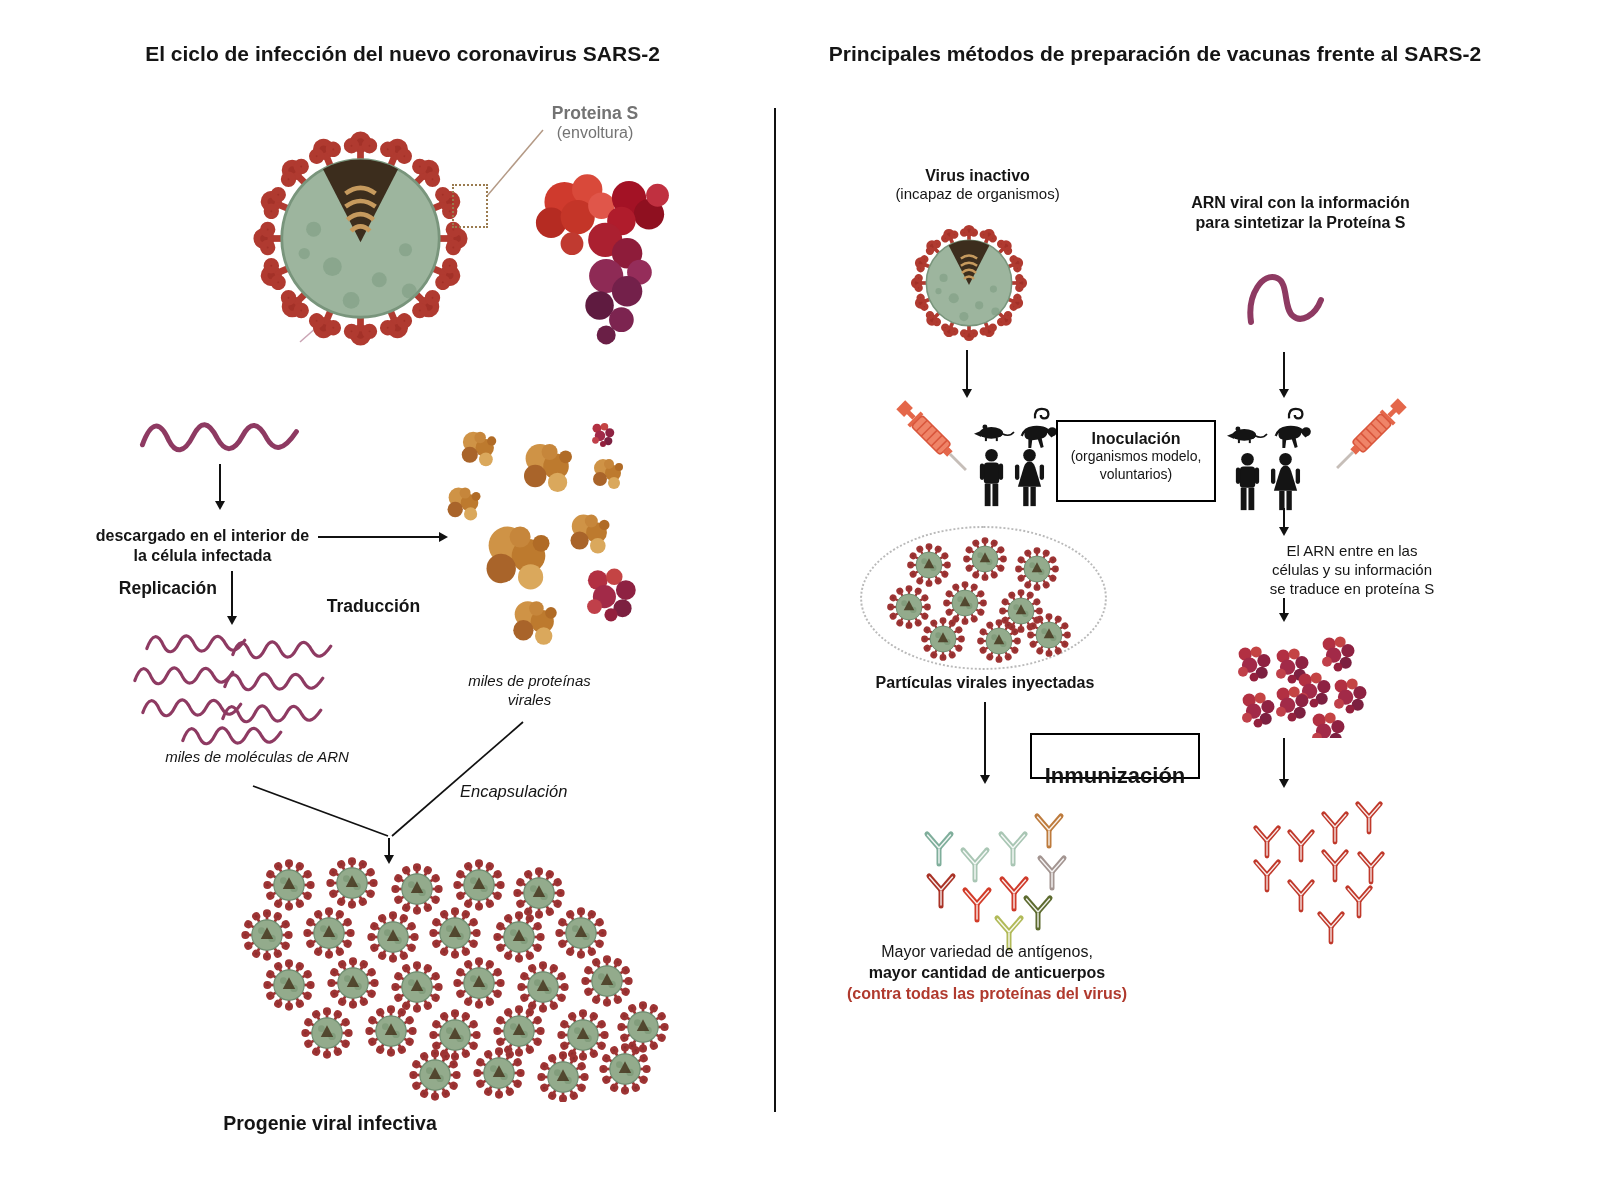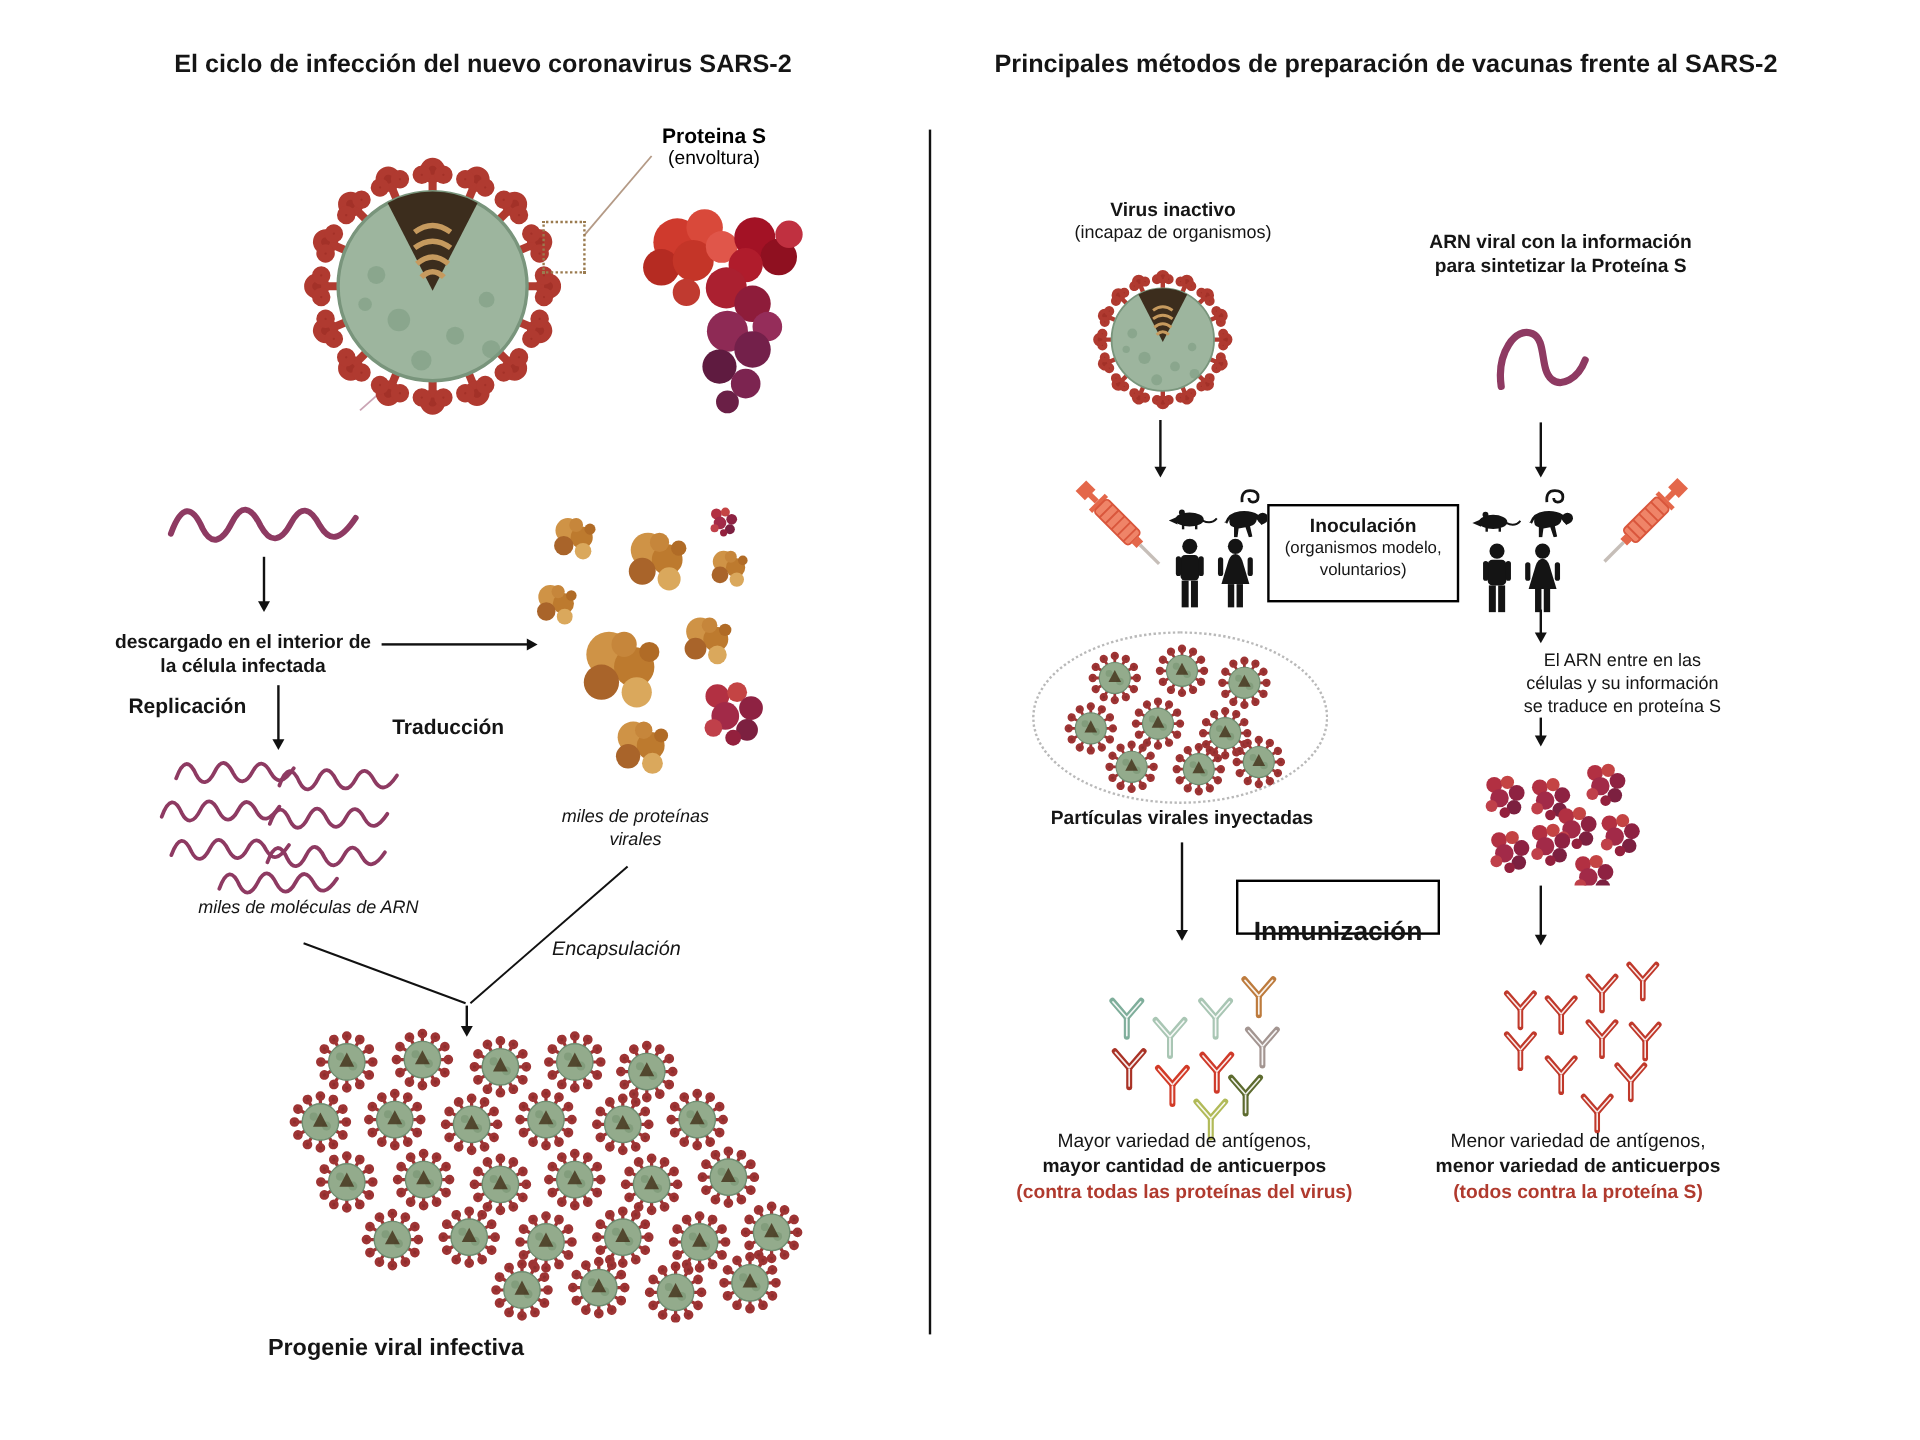--- a/index.html
+++ b/index.html
@@ -9,21 +9,21 @@
   .ctr{text-align:center;}
   .bold{font-weight:bold;}
   .ital{font-style:italic;}
   .pre{white-space:pre-line;line-height:1.25;text-align:center;}
   .title{font-size:21px;font-weight:bold;}
   .lbl16{font-size:16px;}
   .lbl15{font-size:15px;}
   .lbl17{font-size:17.5px;}
   .sub13{font-size:13.5px;}
   .red-line{color:#b03a2e;}
-  .ps-col{color:#000000;}
+  .ps-col{color:#737373;}
   .gen-col{color:#9e2f63;}
   
   .arrow{position:absolute;background:#111;}
   .av{width:2px;}
   .av::after{content:"";position:absolute;left:-4.5px;bottom:-9px;
              border:5.5px solid transparent;border-top:9px solid #111;}
   .ah{height:2px;}
   .ah::after{content:"";position:absolute;top:-4.5px;right:-9px;
              border:5.5px solid transparent;border-left:9px solid #111;}
   .divider{position:absolute;left:774px;top:108px;width:2px;height:1004px;background:#111;}
@@ -357,21 +357,21 @@
   </svg>
 
   <div class="arrow av" style="left:219px;top:464px;height:42px;"></div>
 
   <div class="abs ctr bold lbl16 pre" style="left:70px;top:526px;width:265px;">descargado en el interior de
 la célula infectada</div>
 
   <div class="arrow ah" style="left:318px;top:536px;width:126px;"></div>
   <div class="abs ctr bold lbl17" style="left:316px;top:548px;width:115px;margin-top:48px;">Traducción</div>
 
-  <div class="abs bold lbl17" style="left:107px;top:578px;width:125px;text-align:left;">Replicación</div>
+  <div class="abs bold lbl17" style="left:92px;top:578px;width:125px;text-align:right;">Replicación</div>
   <div class="arrow av" style="left:231px;top:571px;height:50px;"></div>
 
   <svg class="abs" style="left:132px;top:626px;color:#8e3a62;" width="215" height="124">
     <use href="#sym-squiggle" x="12" y="4" width="105" height="26"></use>
     <use href="#sym-squiggle" x="98" y="10" width="105" height="26"></use>
     <use href="#sym-squiggle" x="0" y="36" width="105" height="26"></use>
     <use href="#sym-squiggle" x="90" y="42" width="105" height="26"></use>
     <use href="#sym-squiggle" x="8" y="68" width="105" height="26"></use>
     <use href="#sym-squiggle" x="88" y="74" width="105" height="26"></use>
     <use href="#sym-squiggle" x="48" y="96" width="105" height="26"></use>
@@ -557,19 +557,14 @@
     <use href="#sym-ab" x="86" y="20" width="34" height="38" style="color:#c0392b"></use>
     <use href="#sym-ab" x="120" y="10" width="34" height="38" style="color:#c0392b"></use>
     <use href="#sym-ab" x="18" y="68" width="34" height="38" style="color:#c0392b"></use>
     <use href="#sym-ab" x="86" y="58" width="34" height="38" style="color:#c0392b"></use>
     <use href="#sym-ab" x="122" y="60" width="34" height="38" style="color:#c0392b"></use>
     <use href="#sym-ab" x="52" y="88" width="34" height="38" style="color:#c0392b"></use>
     <use href="#sym-ab" x="110" y="94" width="34" height="38" style="color:#c0392b"></use>
     <use href="#sym-ab" x="82" y="120" width="34" height="38" style="color:#c0392b"></use>
   </svg>
 
-  <div class="abs ctr" style="left:1165px;top:942px;width:300px;line-height:1.3;">
-    <div class="lbl16">Menor variedad de antígenos,</div>
-    <div class="lbl16 bold">menor variedad de anticuerpos</div>
-    <div class="lbl16 bold red-line">(todos contra la proteína S)</div>
-  </div>
 
 </div>
 
 </body></html>

